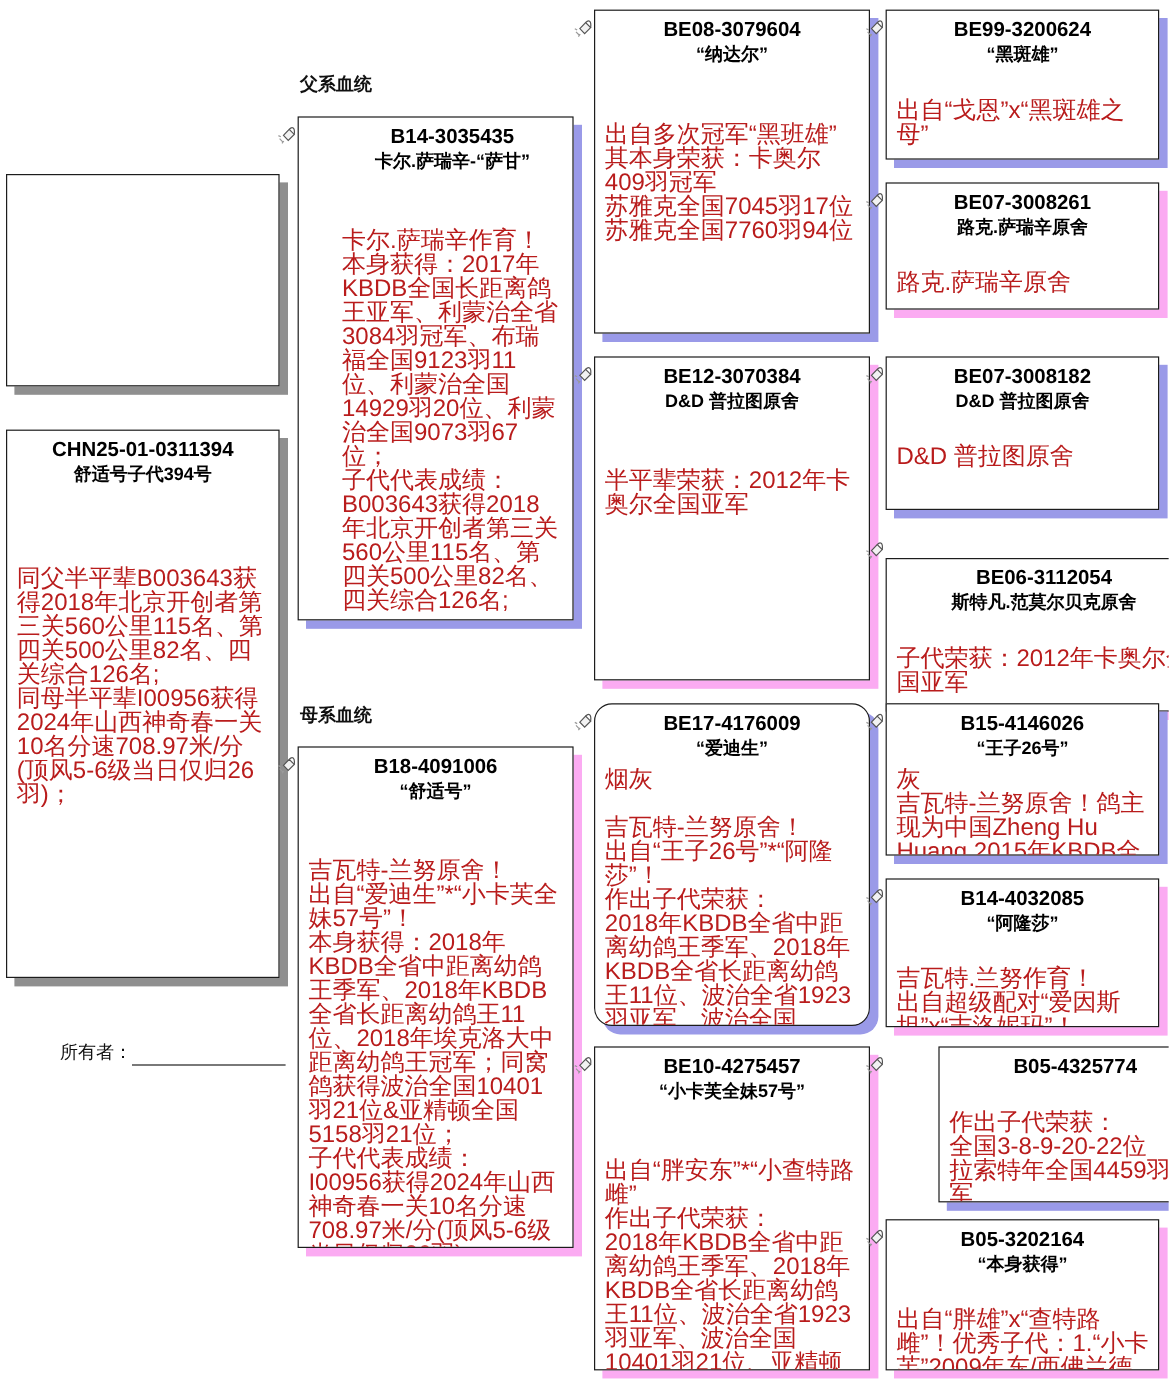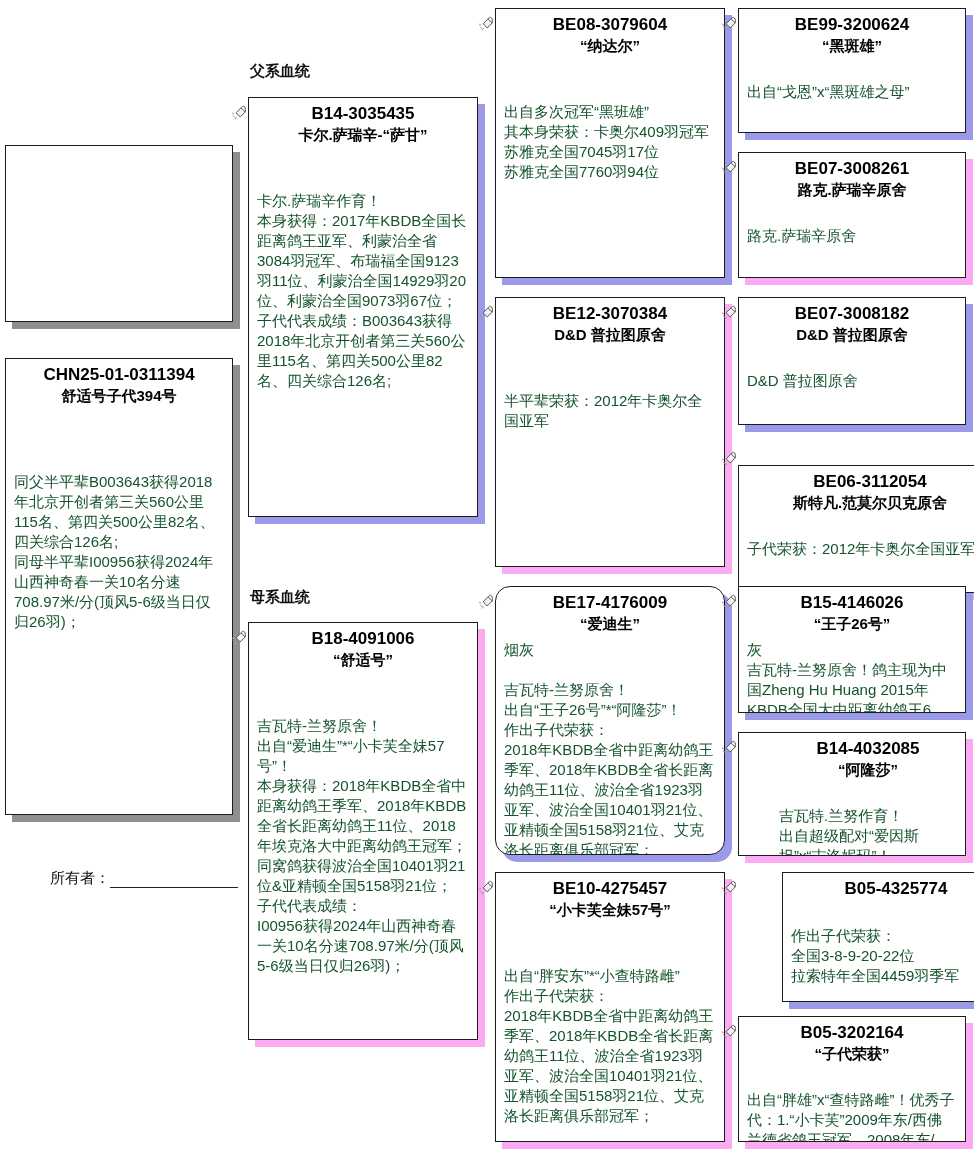--- a/index.html
+++ b/index.html
@@ -1,36 +1,36 @@
 <!DOCTYPE html>
 <html><head>
 <meta charset="utf-8">
 <style>
   html,body{margin:0;padding:0;background:#fff;}
   #canvas{position:relative;width:974px;height:1149px;background:#fff;overflow:hidden;
           font-family:"Liberation Sans","DejaVu Sans",sans-serif;color:#111;}
   .pbox{position:absolute;background:#fff;border:1px solid #1c1c1c;box-sizing:border-box;overflow:hidden;}
   .ring{font-size:17px;line-height:22px;font-weight:bold;text-align:center;padding-top:5px;color:#000;}
   .bname{font-size:15px;line-height:20px;font-weight:bold;text-align:center;color:#000;}
-  .body{font-size:15px;line-height:20px;padding:6px 8px 0 8px;white-space:pre-line;color:#14532d;}
+  .body{font-size:20px;line-height:20px;padding:6px 8px 0 8px;white-space:pre-line;color:#b91c1c;}
   .sec-label{position:absolute;font-size:15px;font-weight:bold;line-height:18px;color:#101010;}
   .owner{position:absolute;display:flex;align-items:flex-end;font-size:15px;line-height:20px;color:#101010;justify-content:center;}
   .owner-line{display:inline-block;width:128px;height:17px;border-bottom:1.5px solid #222;}
   .clip{position:absolute;width:17px;height:17px;z-index:5;cursor:pointer;}
 
   #b-photo  {left:5px;  top:145px; width:228px;height:177px;}
   #b-subject{left:5px;  top:358px; width:228px;height:457px;}
   #b-sire   {left:248px;top:97px;  width:230px;height:420px;}
   #b-dam    {left:248px;top:622px; width:230px;height:418px;}
   #b-pgs    {left:495px;top:8px;   width:230px;height:270px;}
   #b-pgd    {left:495px;top:297px; width:230px;height:270px;}
   #b-mgs    {left:495px;top:586px; width:230px;height:269px;border-radius:15px;}
   #b-mgd    {left:495px;top:872px; width:230px;height:270px;}
   #b-ggs1   {left:738px;top:8px;   width:228px;height:125px;}
-  #b-ggd1   {left:738px;top:152px; width:228px;height:126px;}
+  #b-ggd1   {left:738px;top:152px; width:228px;height:106px;}
   #b-ggs2   {left:738px;top:297px; width:228px;height:128px;}
   #b-ggd2   {left:738px;top:465px; width:264px;height:128px;}
   #b-ggs3   {left:738px;top:586px; width:228px;height:127px;}
   #b-ggd3   {left:738px;top:732px; width:228px;height:124px;}
   #b-ggs4   {left:738px;top:872px; width:228px;height:130px;margin-left:44px;}
   #b-ggd4   {left:738px;top:1016px;width:228px;height:126px;}
 </style>
 </head>
 <body>
 
@@ -44,21 +44,21 @@
   <div class="pbox" id="b-subject" style="box-shadow: rgb(143, 143, 143) 7px 7px 0px;">
     <div class="ring">CHN25-01-0311394</div>
     <div class="bname">舒适号子代394号</div>
     <div class="body">
 
 
 同父半平辈B003643获得2018年北京开创者第三关560公里115名、第四关500公里82名、四关综合126名;
 同母半平辈I00956获得2024年山西神奇春一关10名分速708.97米/分(顶风5-6级当日仅归26羽)；</div>
   </div>
 
-  <div class="pbox" id="b-sire" style="box-shadow: rgb(154, 154, 232) 7px 7px 0px;">
+  <div class="pbox" id="b-sire" style="box-shadow: rgb(154, 154, 232) 7px 7px 0px; padding-left: 28px;">
     <div class="ring">B14-3035435</div>
     <div class="bname">卡尔.萨瑞辛-“萨甘”</div>
     <div class="body">
 
 卡尔.萨瑞辛作育！
 本身获得：2017年KBDB全国长距离鸽王亚军、利蒙治全省3084羽冠军、布瑞福全国9123羽11位、利蒙治全国14929羽20位、利蒙治全国9073羽67位；
 子代代表成绩：B003643获得2018年北京开创者第三关560公里115名、第四关500公里82名、四关综合126名;</div>
   </div>
 
   <div class="pbox" id="b-dam" style="box-shadow: rgb(251, 171, 242) 7px 7px 0px;">
@@ -141,39 +141,39 @@
 子代荣获：2012年卡奥尔全国亚军</div>
   </div>
 
   <div class="pbox" id="b-ggs3" style="box-shadow: rgb(154, 154, 232) 7px 7px 0px;">
     <div class="ring">B15-4146026</div>
     <div class="bname">“王子26号”</div>
     <div class="body">灰
 吉瓦特-兰努原舍！鸽主现为中国Zheng Hu Huang 2015年KBDB全国大中距离幼鸽王6</div>
   </div>
 
-  <div class="pbox" id="b-ggd3" style="box-shadow: rgb(251, 171, 242) 7px 7px 0px; padding-left: 32px;">
+  <div class="pbox" id="b-ggd3" style="box-shadow: rgb(251, 171, 242) 7px 7px 0px;">
     <div class="ring">B14-4032085</div>
     <div class="bname">“阿隆莎”</div>
     <div class="body">
 吉瓦特.兰努作育！
 出自超级配对“爱因斯坦”x“吉洛妮玛”！</div>
   </div>
 
   <div class="pbox" id="b-ggs4" style="box-shadow: rgb(154, 154, 232) 7px 7px 0px;">
     <div class="ring">B05-4325774</div>
     <div class="body">
 作出子代荣获：
 全国3-8-9-20-22位
 拉索特年全国4459羽季军</div>
   </div>
 
   <div class="pbox" id="b-ggd4" style="box-shadow: rgb(251, 171, 242) 7px 7px 0px;">
     <div class="ring">B05-3202164</div>
-    <div class="bname">“子代荣获”</div>
+    <div class="bname">“本身获得”</div>
     <div class="body">
 出自“胖雄”x“查特路雌”！优秀子代：1.“小卡芙”2009年东/西佛兰德省鸽王冠军、2008年东/</div>
   </div>
 
   <span class="clip" style="left:231px;top:104px;"><svg width="17" height="17" viewBox="0 0 17 17">
         <path d="M5.2 8.8 L10 3.8 L14.2 8 L9.2 13 Z" fill="#f2f2f2" stroke="#555" stroke-width="1"></path>
         <path d="M10 3.8 C12.5 1 15 2.2 14.2 8" fill="none" stroke="#555" stroke-width="1"></path>
         <path d="M2 11.5 L4.6 14.2 M1 9 L3 10 M4 15.5 L5.5 13.5" stroke="#9a9a9a" stroke-width="1" fill="none"></path>
       </svg></span>
   <span class="clip" style="left:231px;top:629px;"><svg width="17" height="17" viewBox="0 0 17 17">

